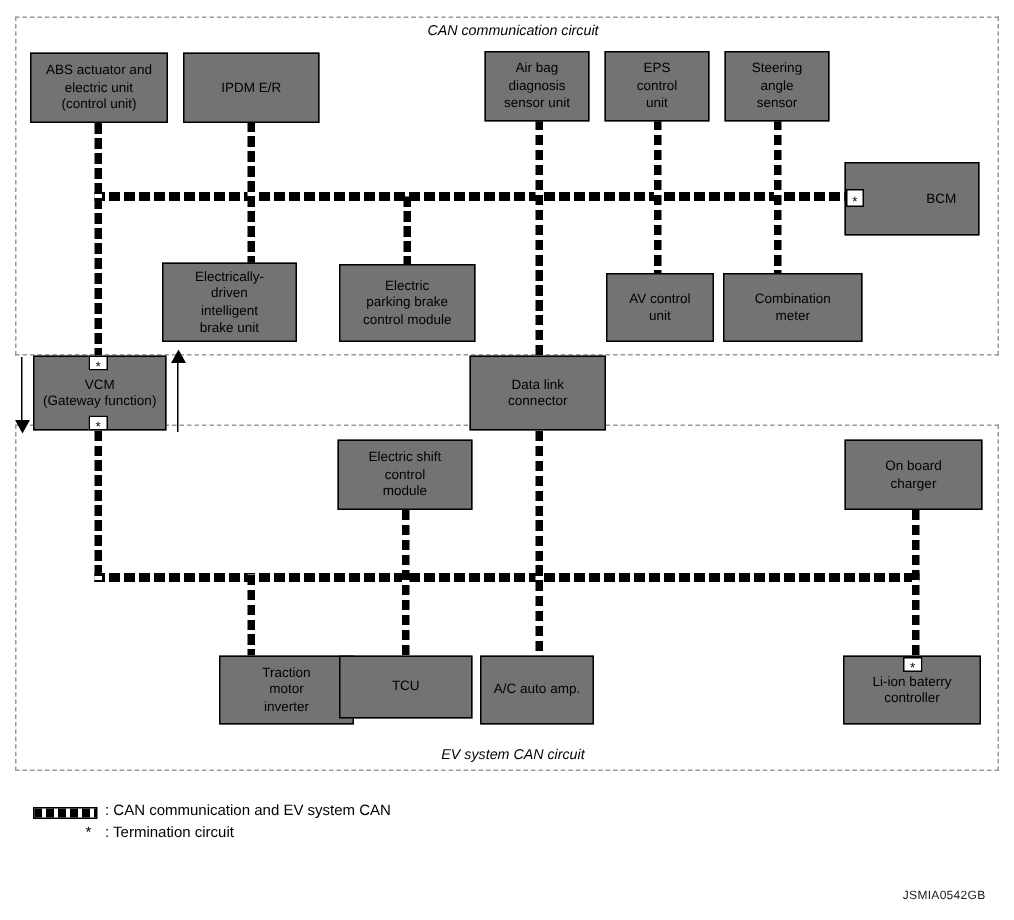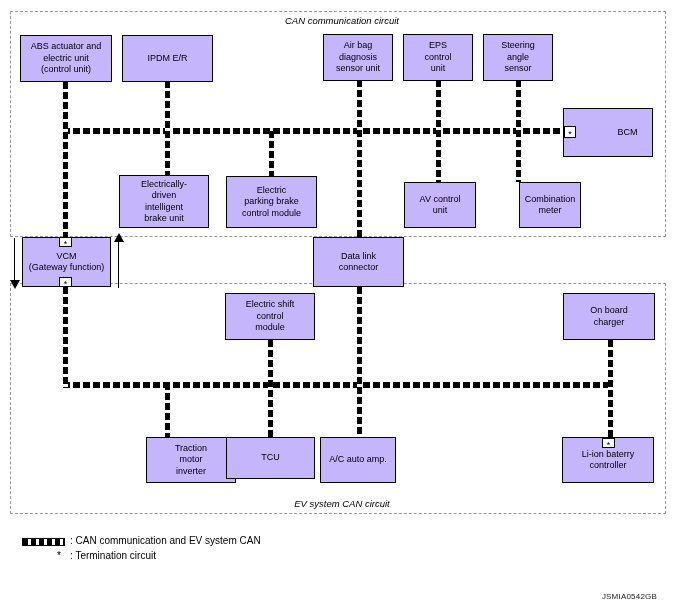--- a/index.html
+++ b/index.html
@@ -28,34 +28,34 @@
   .b-epb       { left:269px; top:131px; height:45px; }
   .b-air-dlc   { left:357px; top:80px;  height:157px; }
   .b-dlc-ac    { left:357px; top:287px; height:150px; }
   .b-eps-av    { left:436px; top:80px;  height:102px; }
   .b-steer-cm  { left:516px; top:80px;  height:102px; }
   .b-shift-tcu { left:268px; top:340px; height:97px; }
   .b-traction  { left:165px; top:383px; height:54px; }
   .b-obc-li    { left:608px; top:340px; height:98px; }
 
   .node {
-    position:absolute; background:#c4b5fd; border:1px solid #000; box-sizing:border-box;
+    position:absolute; background:#737373; border:1px solid #000; box-sizing:border-box;
     display:flex; align-items:center; justify-content:center; text-align:center;
     font-size:9px; line-height:11.5px; white-space:pre-line; z-index:3; padding:1px;
   }
   .n-abs      { left:20px;  top:35px;  width:92px; height:47px; }
   .n-ipdm     { left:122px; top:35px;  width:91px; height:47px; }
   .n-airbag   { left:323px; top:34px;  width:70px; height:47px; }
   .n-eps      { left:403px; top:34px;  width:70px; height:47px; }
   .n-steering { left:483px; top:34px;  width:70px; height:47px; }
   .n-bcm      { left:563px; top:108px; width:90px; height:49px;padding-left:40px; }
-  .n-edib     { left:119px; top:175px; width:90px; height:53px; }
+  .n-edib     { left:108px; top:175px; width:90px; height:53px; }
   .n-epb      { left:226px; top:176px; width:91px; height:52px; }
   .n-av       { left:404px; top:182px; width:72px; height:46px; }
-  .n-combo    { left:482px; top:182px; width:62px; height:46px;margin-left:37px; }
+  .n-combo    { left:482px; top:182px; width:93px; height:46px; }
   .n-vcm      { left:22px;  top:237px; width:89px; height:50px; }
   .n-dlc      { left:313px; top:237px; width:91px; height:50px; }
   .n-shift    { left:225px; top:293px; width:90px; height:47px; }
   .n-obc      { left:563px; top:293px; width:92px; height:47px; }
   .n-traction { left:122px; top:437px; width:90px; height:46px;margin-left:24px; }
   .n-tcu      { left:226px; top:437px; width:89px; height:42px; }
   .n-ac       { left:320px; top:437px; width:76px; height:46px; }
   .n-libat    { left:562px; top:437px; width:92px; height:46px; }
 
   .term {

